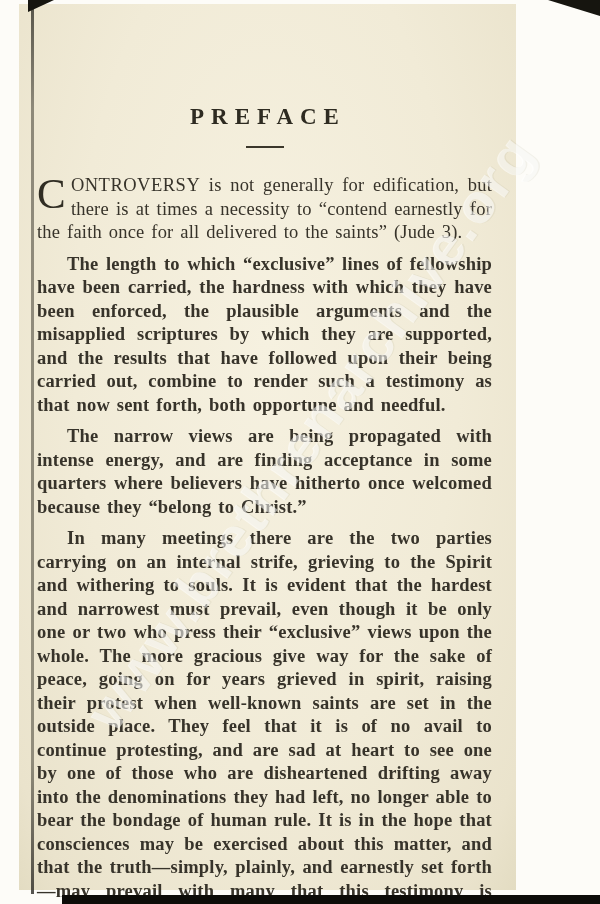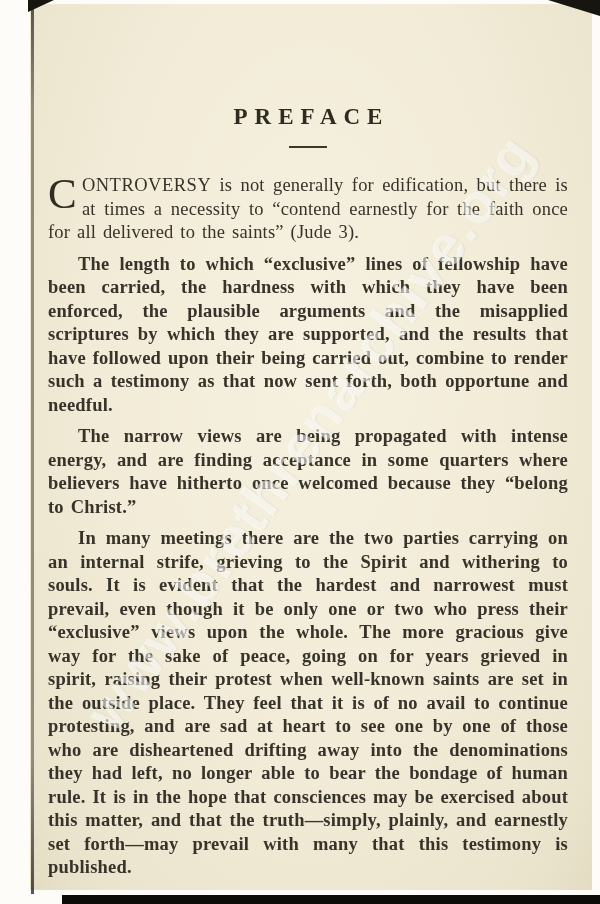--- a/index.html
+++ b/index.html
@@ -9,22 +9,22 @@
     font-family: "Liberation Serif", "DejaVu Serif", serif;
   }
   .scan {
     position: relative;
     width: 600px; height: 904px;
     background: #fdfcf8;
     overflow: hidden;
   }
   .page {
     position: absolute;
-    left: 30px; top: 4px;
-    width: 562px; height: 886px;
+    left: 19px; top: 4px;
+    width: 497px; height: 886px;
     background: radial-gradient(ellipse at 50% 38%, #f6f1e0 0%, #f1ebd7 55%, #eae3cc 90%, #e3dcc2 100%);
     box-sizing: border-box;
     padding: 100px 24px 0 18px;
   }
   .left-line {
     position: absolute;
     left: 31px; top: 0; bottom: 10px;
     width: 3px;
     background: linear-gradient(#23221c, #6e6a5c 12%, #736f60 85%, #1c1b17);
     opacity: 0.75;

